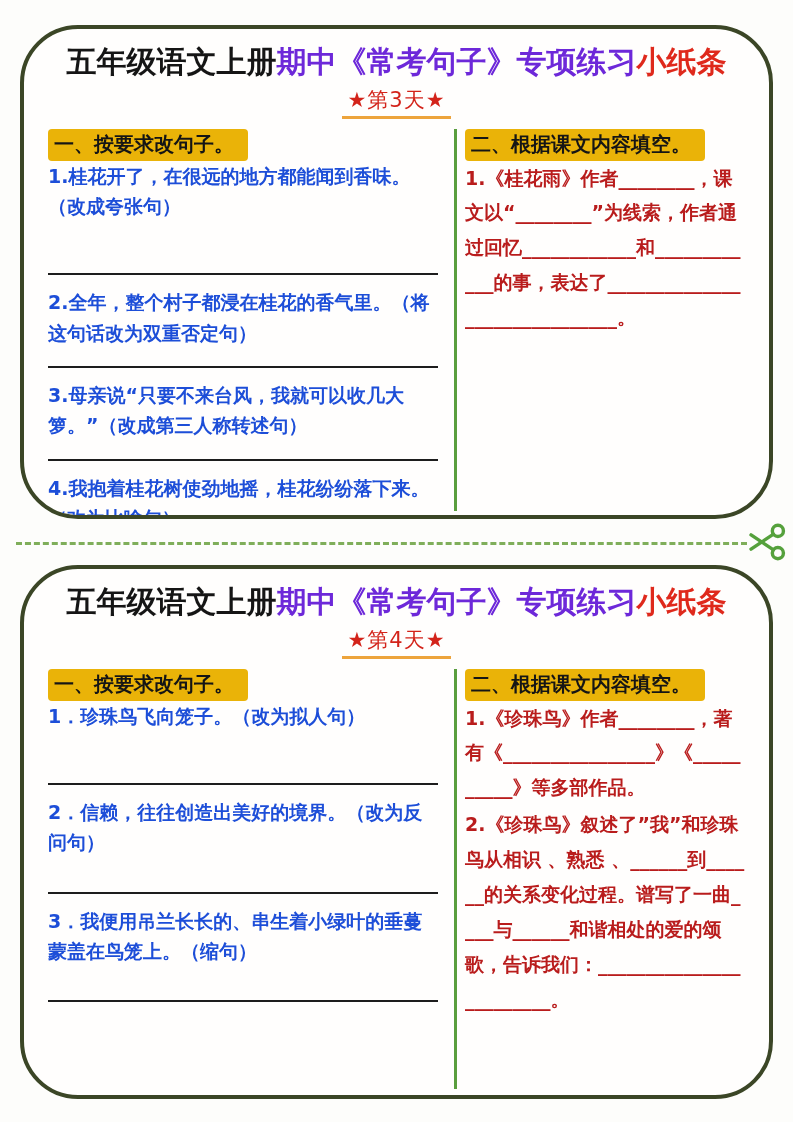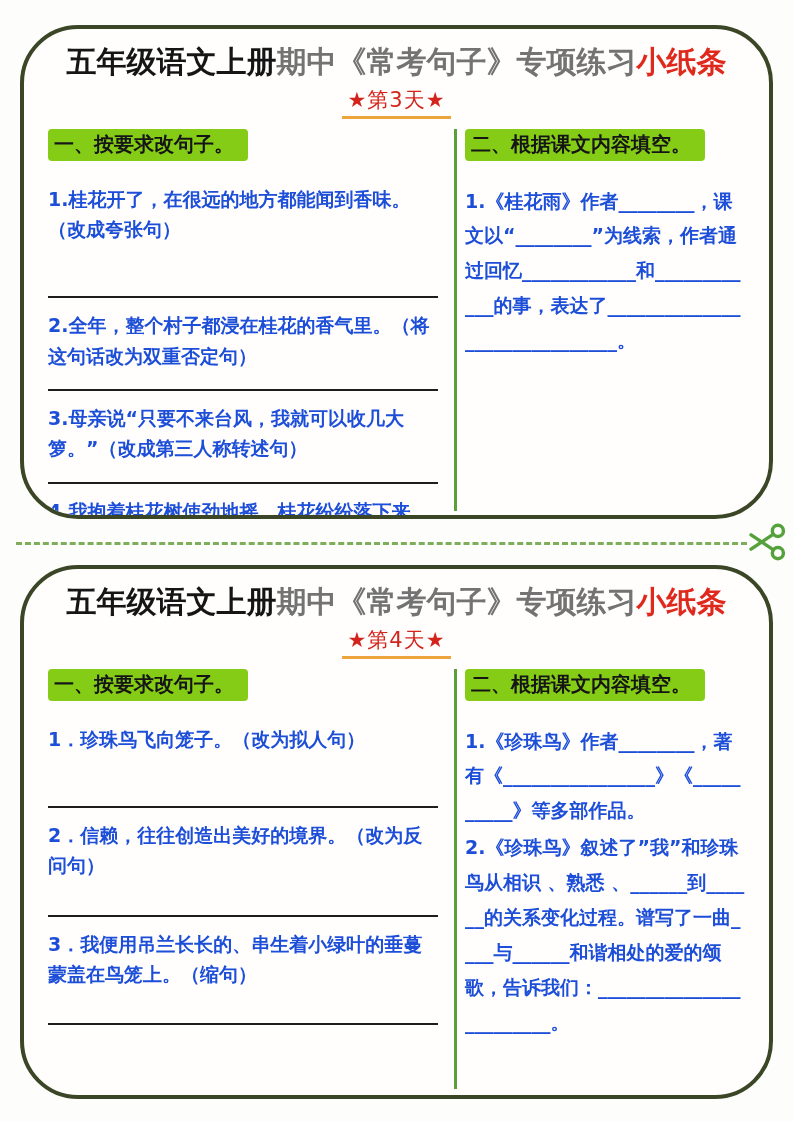--- a/index.html
+++ b/index.html
@@ -6,45 +6,45 @@
   html,body { width:793px; height:1122px; background:#fdfdfb; overflow:hidden;
     font-family:"DejaVu Sans", sans-serif; }
 
   .card { border:4px solid #3b4626; border-radius:58px; background:#fffefd;
     margin:0 20px; padding:14px 24px 0; overflow:hidden; }
   .card.top { margin-top:25px; height:494px; }
   .card.bottom { height:534px; }
 
   .title { text-align:center; white-space:nowrap; font-size:30px; font-weight:800;
     letter-spacing:0; line-height:1.25; color:#151515; }
-  .t-green { color:#737373; }
+  .t-green { color:#6d28d9; }
   .t-red { color:#df291c; }
 
   .day-row { text-align:center; margin-top:5px; }
   .day-badge { display:inline-block; color:#d3231a; font-size:21px; font-weight:400;
     border-bottom:3px solid #eda43c; padding:0 5px 2px; letter-spacing:1px; }
 
   .cols { display:flex; margin-top:10px; }
   .card.top .cols { height:382px; }
   .card.bottom .cols { height:420px; }
   .col-left { flex:1 1 auto; padding-right:14px; min-width:0; }
   .vline { width:3px; background:#5a9e3e; flex:0 0 auto; }
   .col-right { width:288px; flex:0 0 auto; padding-left:8px; min-width:0; }
 
-  .chip { display:inline-block; background:#84cc16; border-radius:4px;
+  .chip { display:inline-block; background:#eab308; border-radius:4px;
     font-size:20px; font-weight:800; color:#151515; padding:2px 14px 3px 6px;
-    margin-bottom:23px; }
+    margin-bottom:0; }
 
   .q { font-size:19px; font-weight:600; line-height:1.6; color:#1d4ed8;
     word-break:break-all; }
   .answer-line { height:0; border-bottom:2px solid #1d1d1d; margin:18px 2px 12px 0; }
   .answer-line.gap-lg { margin-top:52px; }
   .answer-line.gap-md { margin-top:34px; }
 
-  .fill { font-size:19px; font-weight:600; line-height:1.84; color:#1d4ed8;
+  .fill { font-size:19px; font-weight:600; line-height:1.84; color:#b91c1c;
     word-break:break-all; margin-bottom:2px; }
 
   .cut-row { position:relative; height:46px; margin:0 12px; }
   .dash { position:absolute; top:50%; left:4px; right:34px;
     border-top:3px dashed #7fae5a; }
   .scissors { position:absolute; right:-8px; top:50%;
     transform:translateY(-50%); width:46px; height:46px; }
 </style>
 </head>
 <body>

